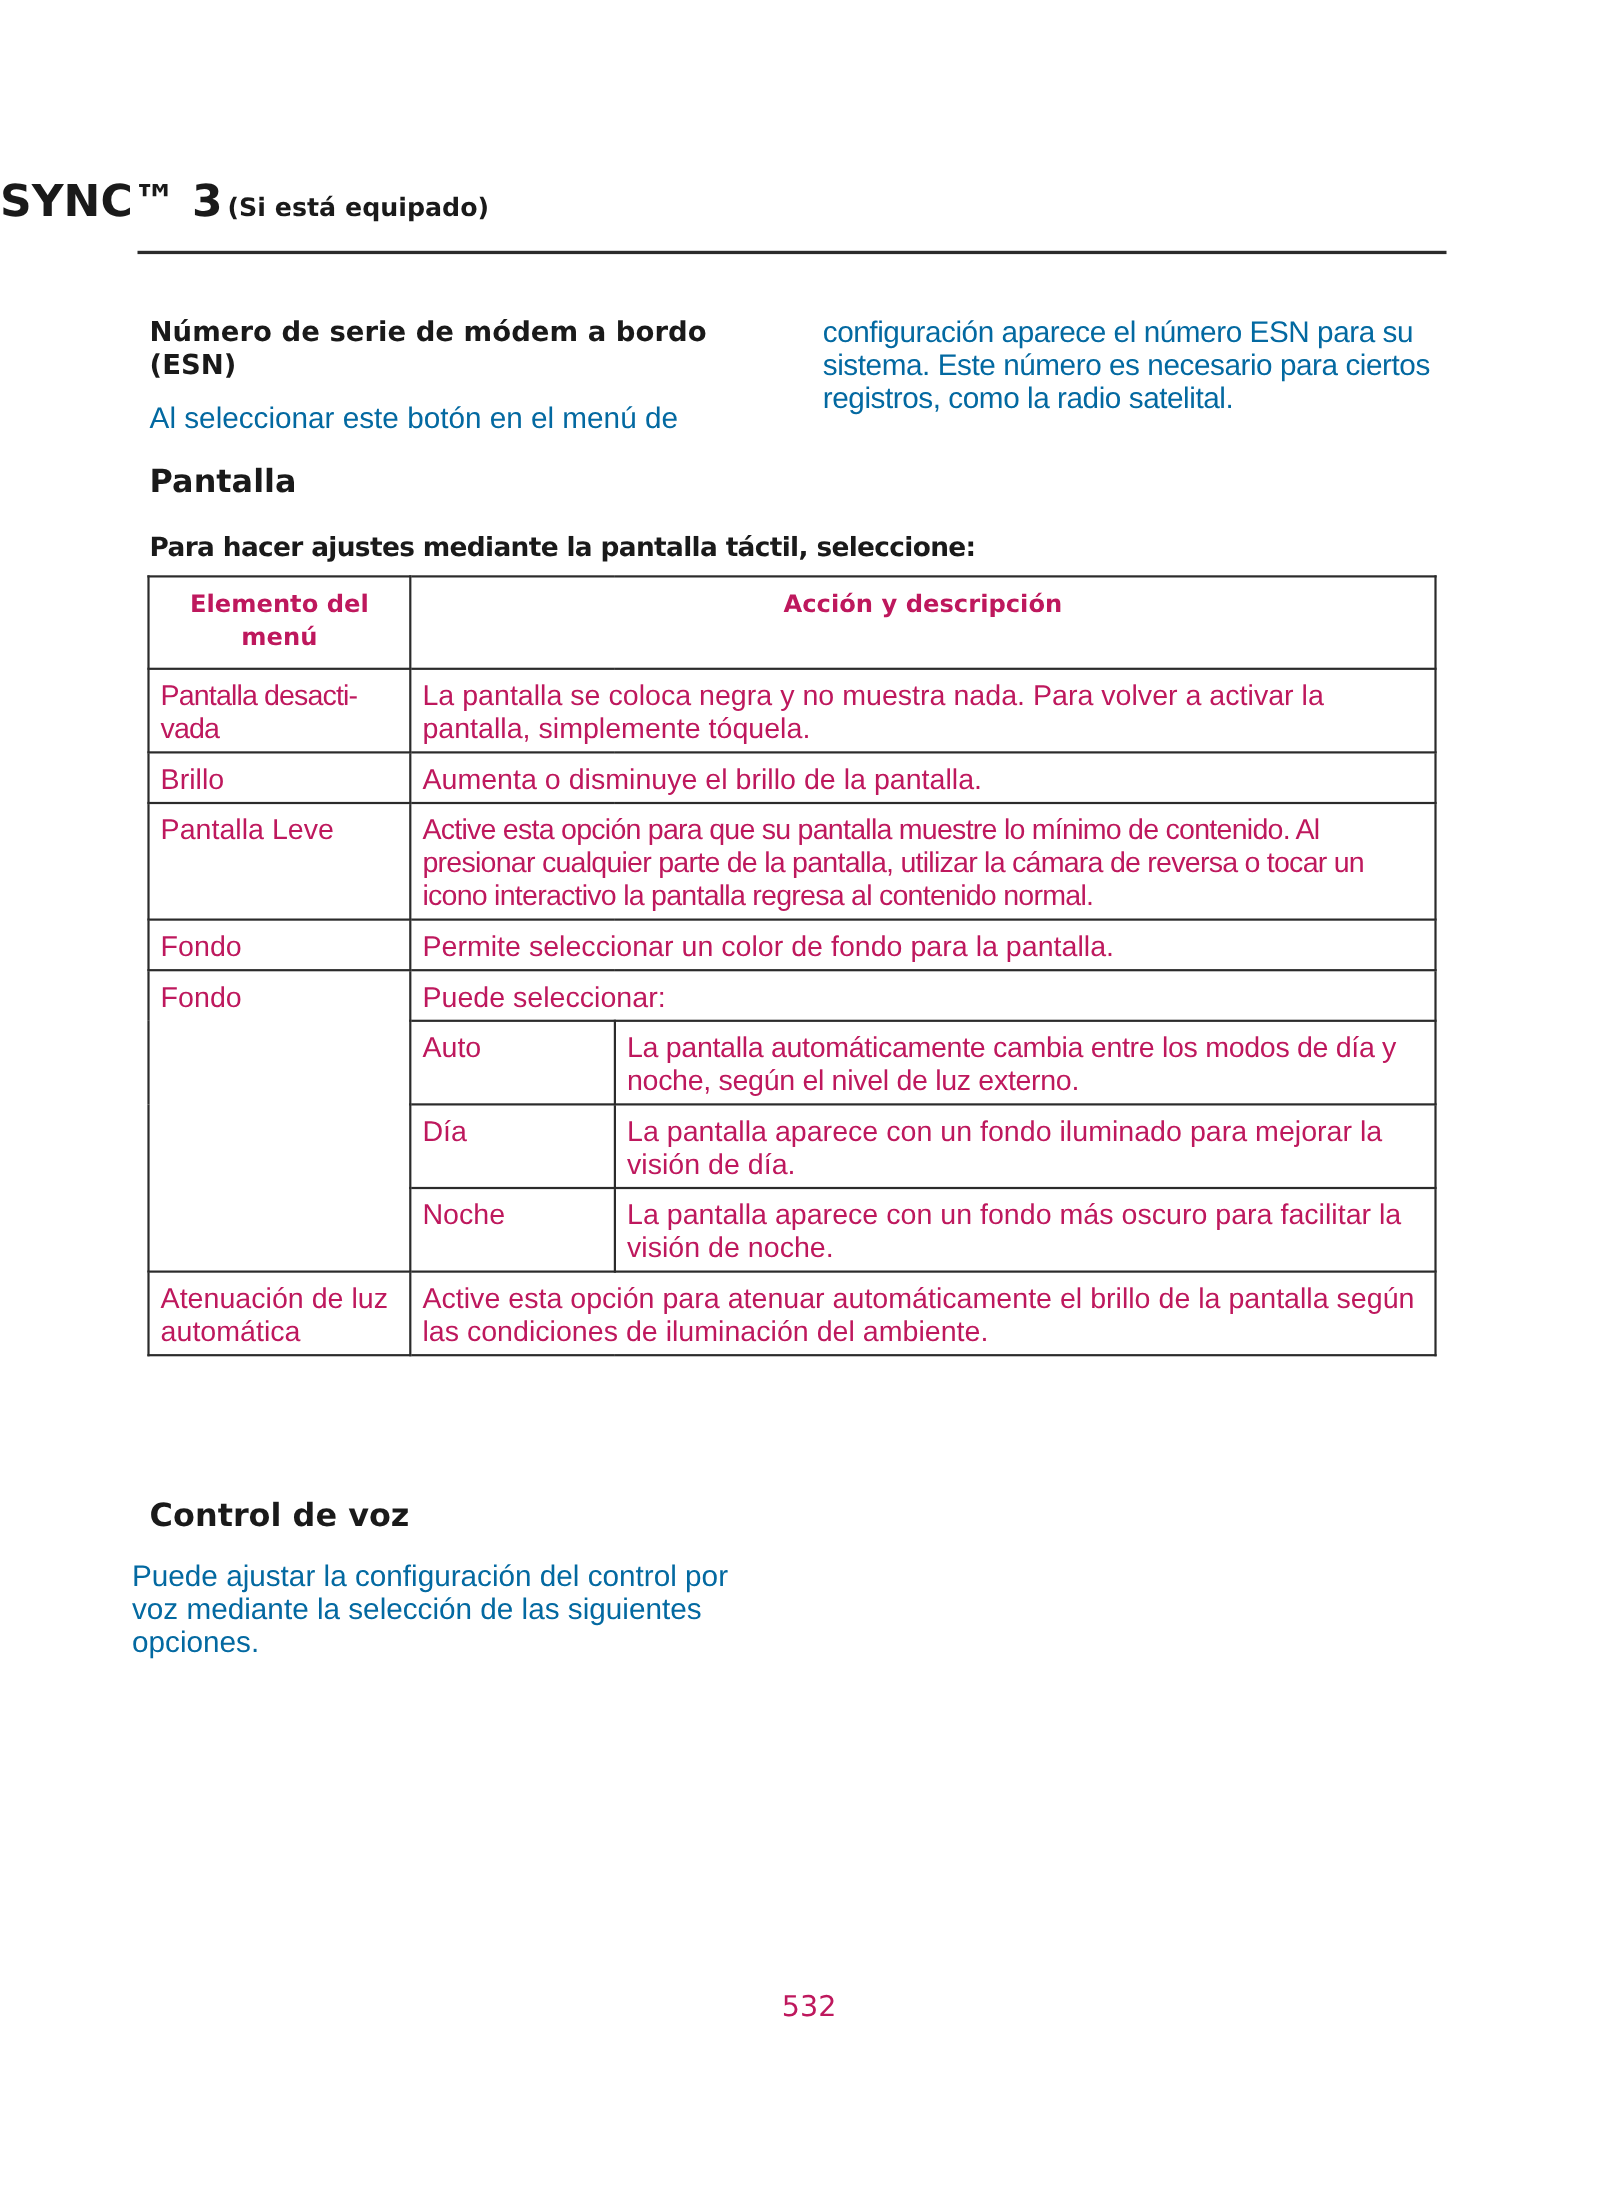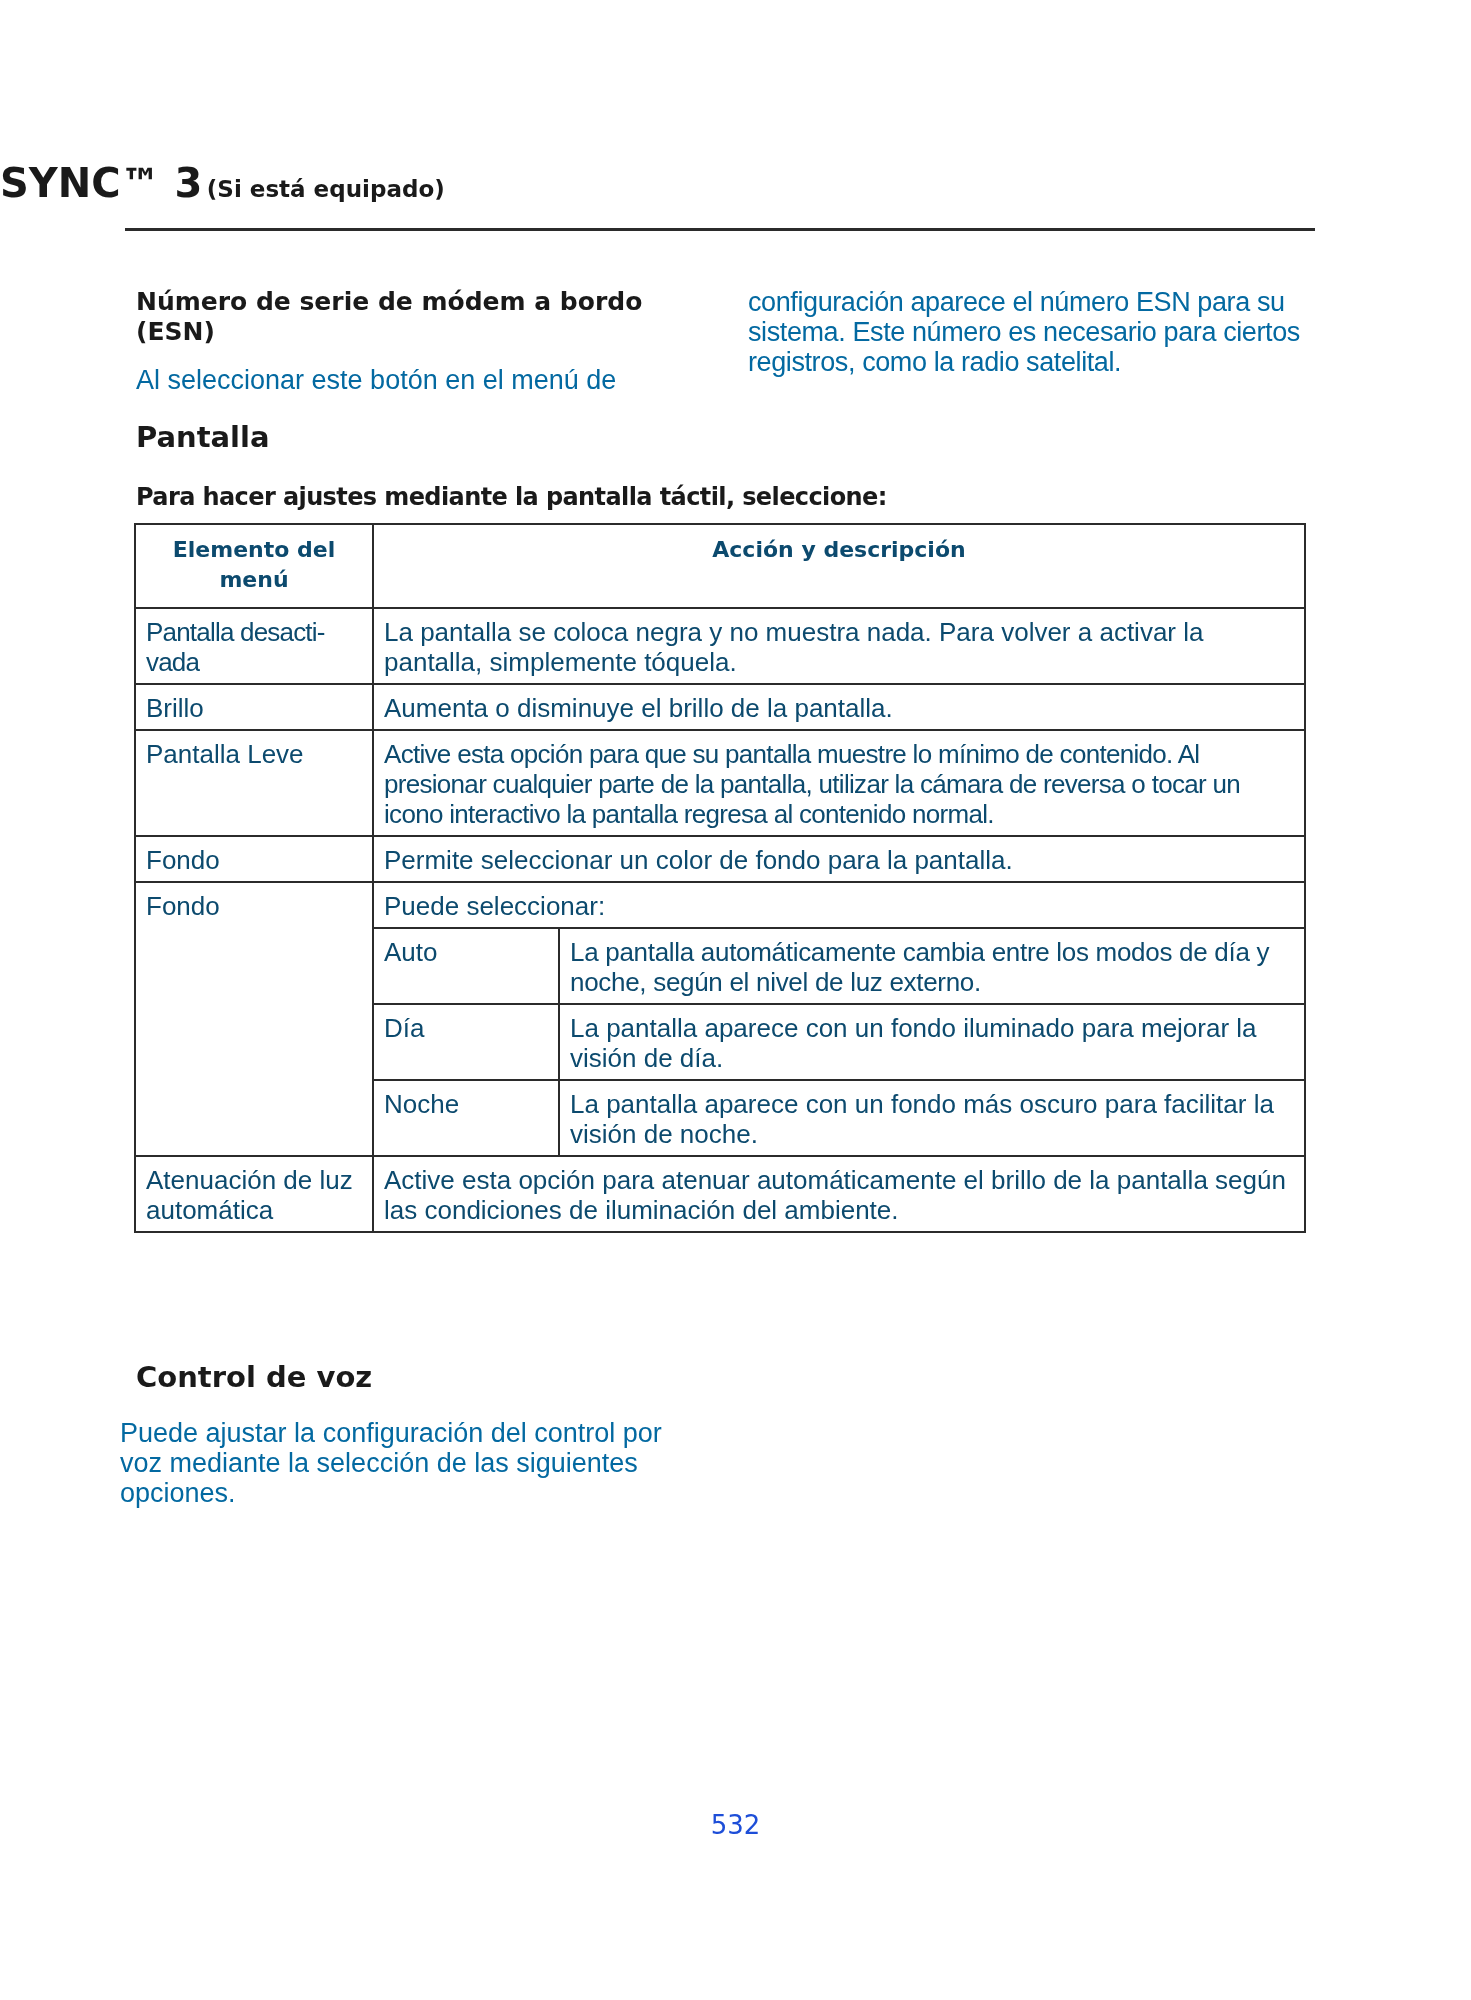--- a/index.html
+++ b/index.html
@@ -9,26 +9,26 @@
   .title { left: 0; width: 1471px; top: 160px; white-space: nowrap; }
   .title .main { font-family: "DejaVu Sans", sans-serif; font-weight: bold; font-size: 40px; letter-spacing: 0px; }
   .title .sub { font-family: "DejaVu Sans", sans-serif; font-weight: bold; font-size: 23px; }
   .rule { left: 125px; width: 1190px; top: 228px; height: 3px; background: #2b2b2b; }
   .h3 { font-family: "DejaVu Sans", sans-serif; font-weight: bold; font-size: 25px; line-height: 30px; }
   .h2 { font-family: "DejaVu Sans", sans-serif; font-weight: bold; font-size: 29px; line-height: 34px; }
   .body { font-size: 27px; line-height: 30px; color: #0369a1; }
   .caption { font-family: "DejaVu Sans", sans-serif; font-weight: bold; font-size: 24px; line-height: 30px; letter-spacing: -0.6px; }
 
   table.menu { position: absolute; left: 134px; top: 523px; width: 1172px; border-collapse: collapse;
-               font-size: 26px; line-height: 30px; color: #0c4a6e; }
+               font-size: 26px; line-height: 30px; color: #be185d; }
   table.menu td, table.menu th { border: 2.5px solid #2b2b2b; vertical-align: top; padding: 8px 10px 6px 10px; text-align: left; }
   table.menu th { font-family: "DejaVu Sans", sans-serif; font-weight: bold; font-size: 22px; line-height: 30px; text-align: center; padding: 10px 10px 12px 10px; }
   .col1 { width: 216px; }
   .subcol { width: 164px; }
-  .pagenum { left: 0; width: 1471px; top: 1810px; text-align: center; font-family: "DejaVu Sans", sans-serif; font-size: 26px; color: #1d4ed8; }
+  .pagenum { left: 0; width: 1471px; top: 1810px; text-align: center; font-family: "DejaVu Sans", sans-serif; font-size: 26px; color: #be185d; }
 </style>
 </head>
 <body>
 
 <div class="abs title">
   <span class="main">SYNC™ 3</span>
   <span class="sub">(Si está equipado)</span>
 </div>
 <div class="abs rule"></div>
 

